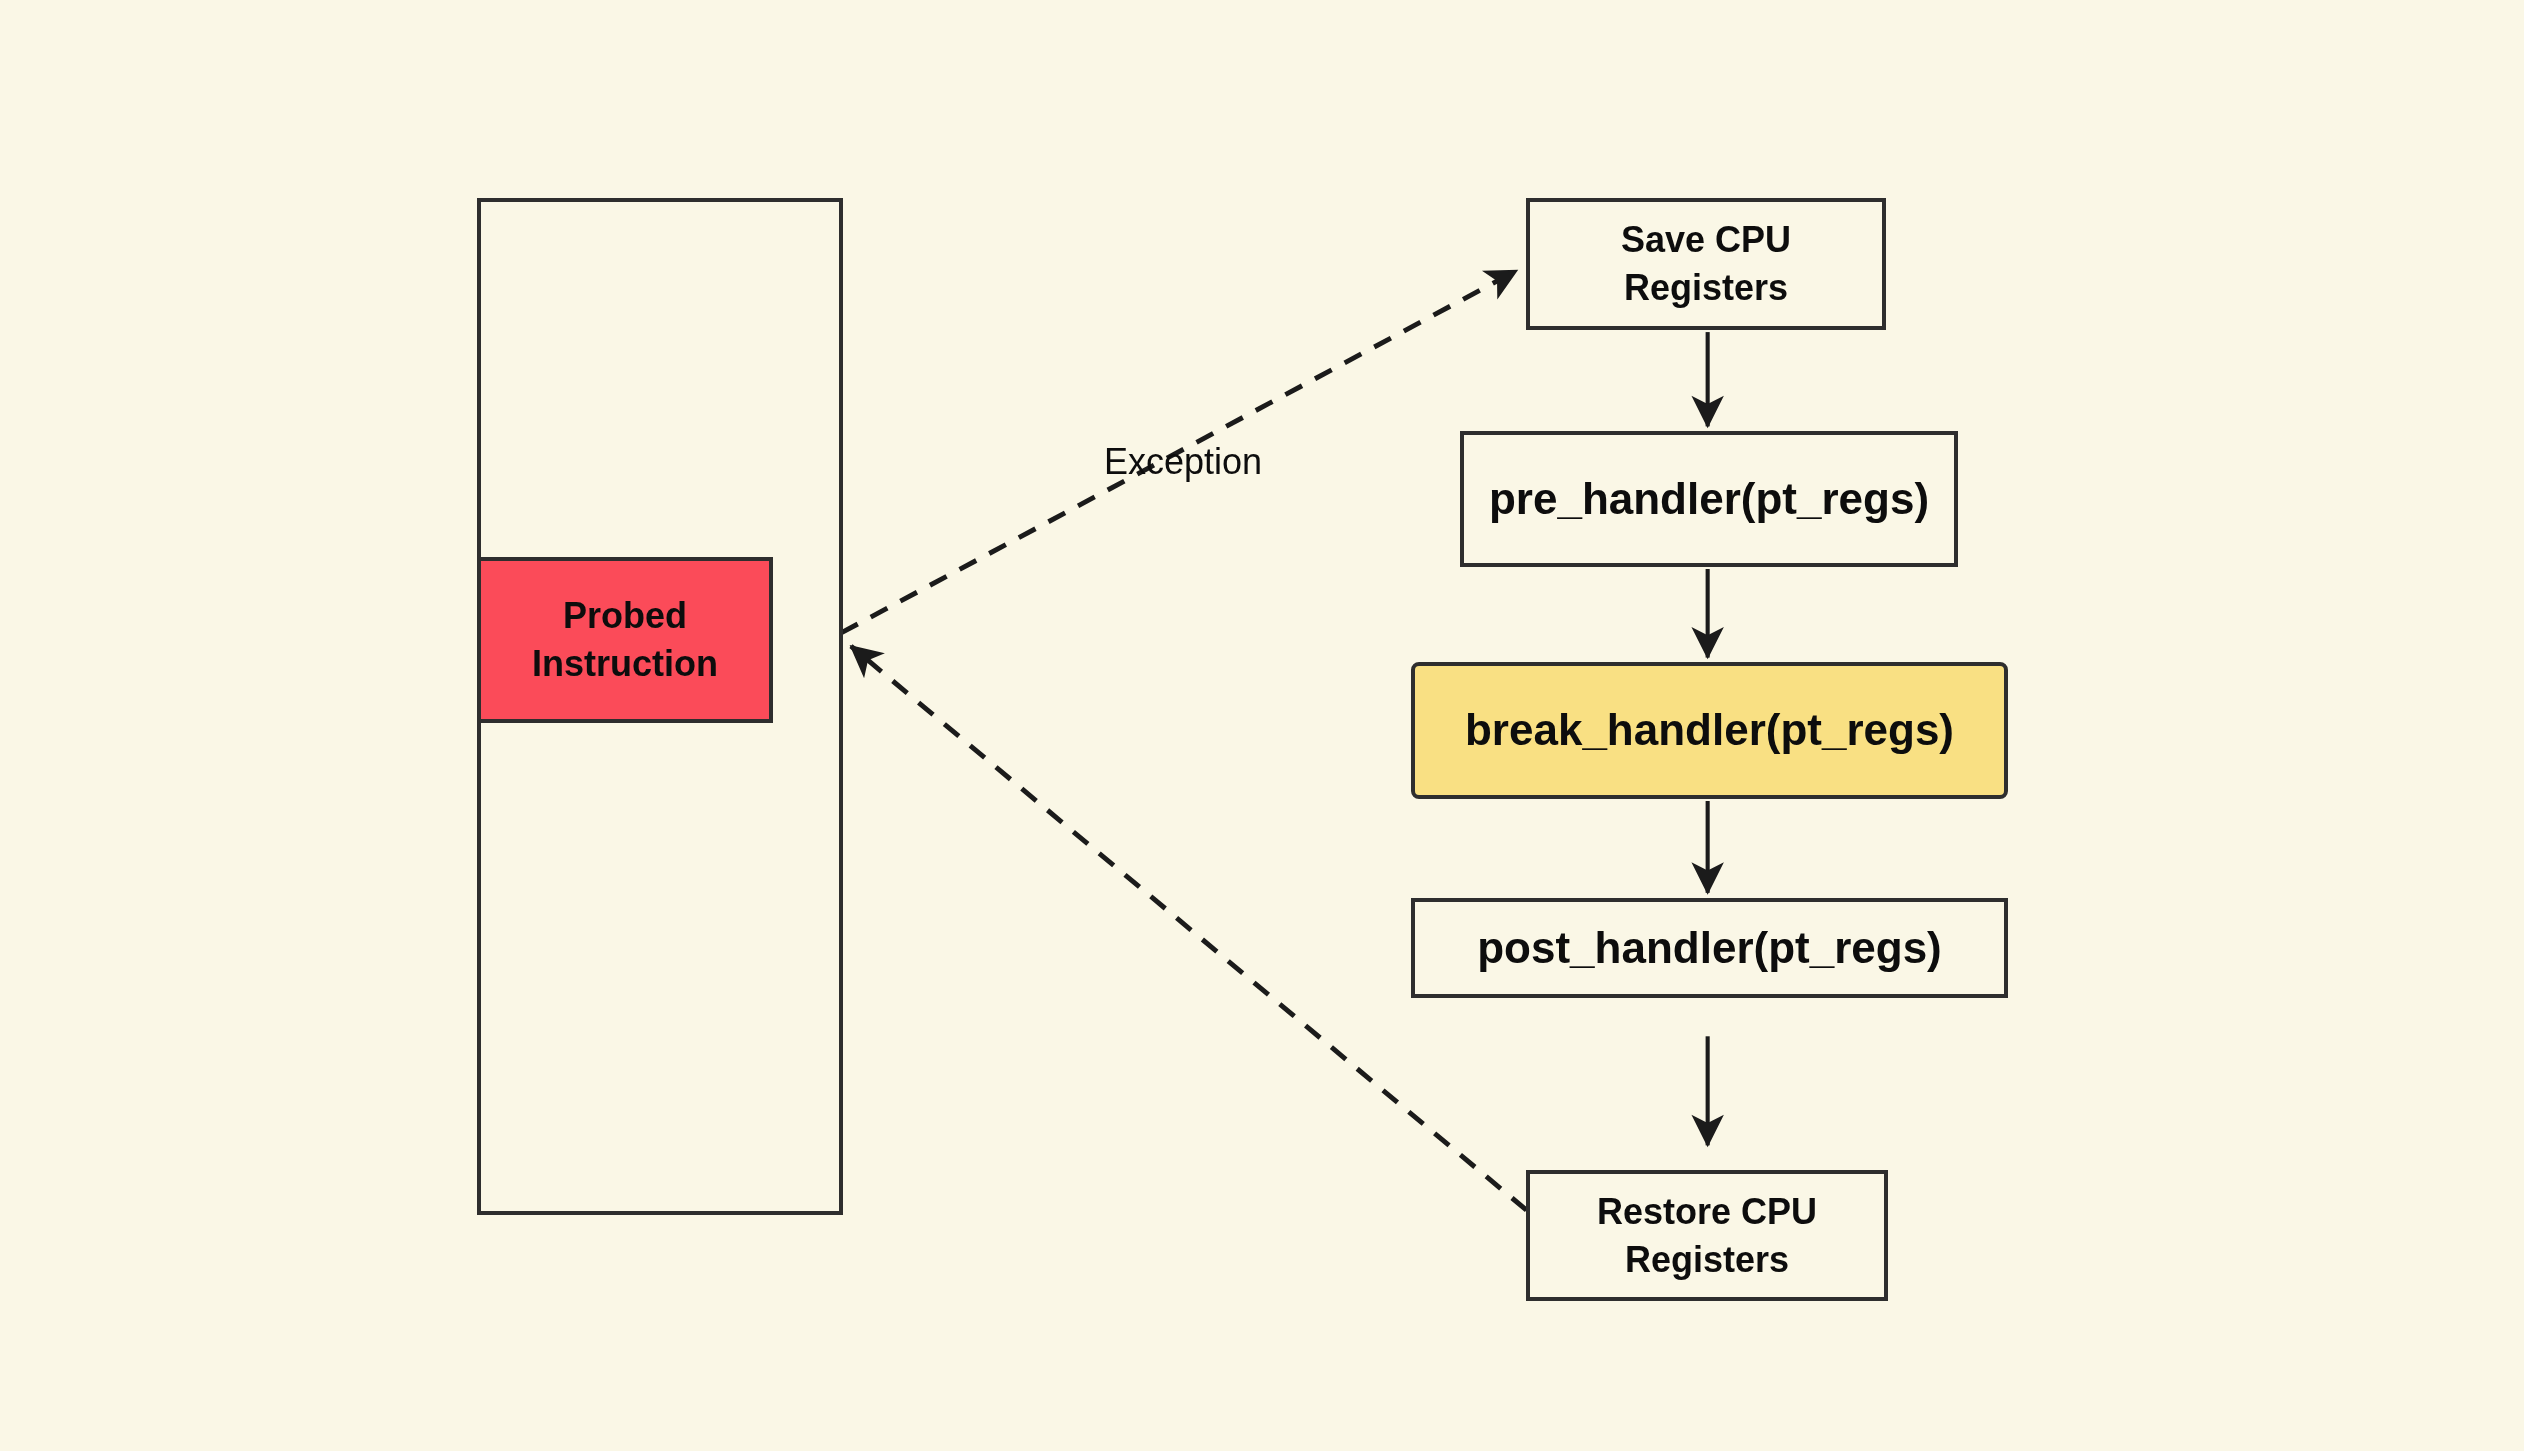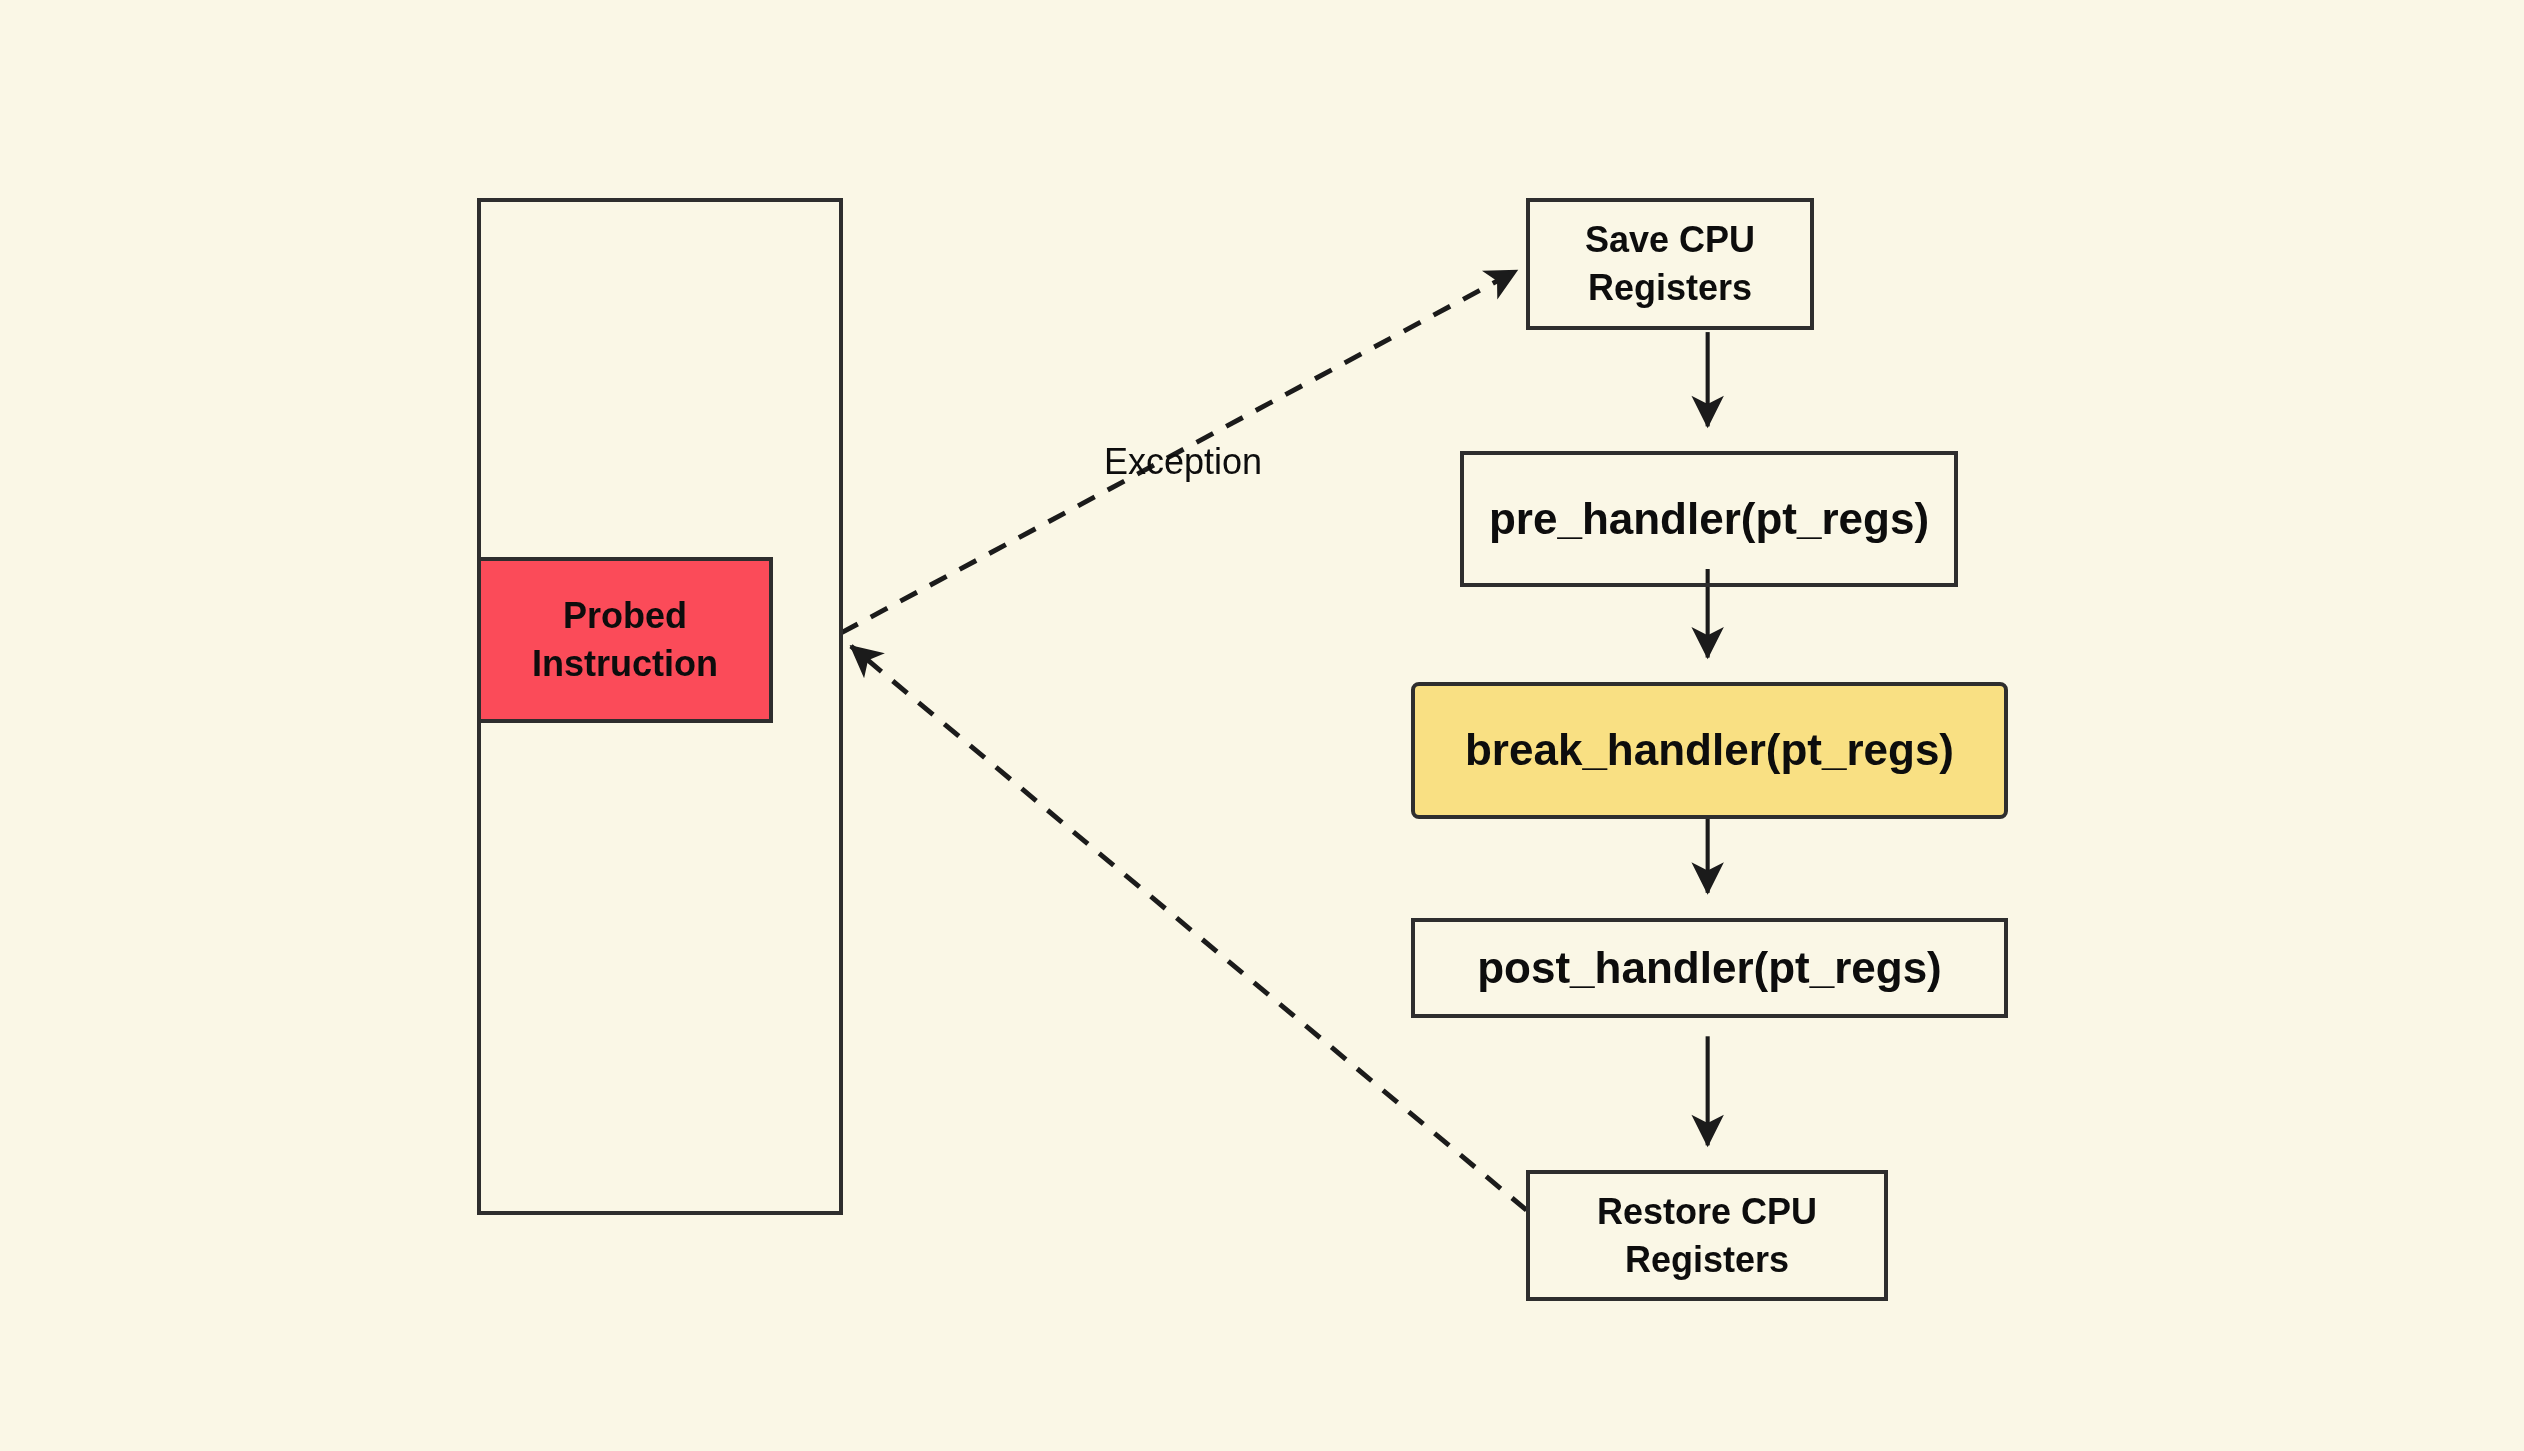--- a/index.html
+++ b/index.html
@@ -17,22 +17,22 @@
     display:flex;flex-direction:column;align-items:center;justify-content:center;
     color:#0D0D0D;font-weight:bold;text-align:center;line-height:1.32;
   }
 
   
   .memory-rect{left:477px;top:198px;width:366px;height:1017px;background:transparent;}
   .probed{left:477px;top:557px;width:296px;height:166px;background:#FB4B59;font-size:36px;z-index:2;}
 
   
   .node{font-size:36px;}
-  .node-handler{font-size:44px;margin-top:20px;}
-  .n-save   {left:1526px;top:198px; width:288px;height:132px;}
+  .node-handler{font-size:44px;}
+  .n-save   {left:1526px;top:198px; width:360px;height:132px;}
   .n-pre    {left:1460px;top:431px; width:498px;height:136px;}
   .n-break  {left:1411px;top:662px; width:597px;height:137px;background:#F9E083;}
   .n-post   {left:1411px;top:898px;width:597px;height:100px;}
   .n-restore{left:1526px;top:1170px;width:362px;height:131px;}
 
   .exception-label{
     position:absolute;left:1183px;top:462px;transform:translate(-50%,-50%);
     font-size:36px;font-weight:normal;color:#0D0D0D;white-space:nowrap;z-index:3;
   }
 </style>

